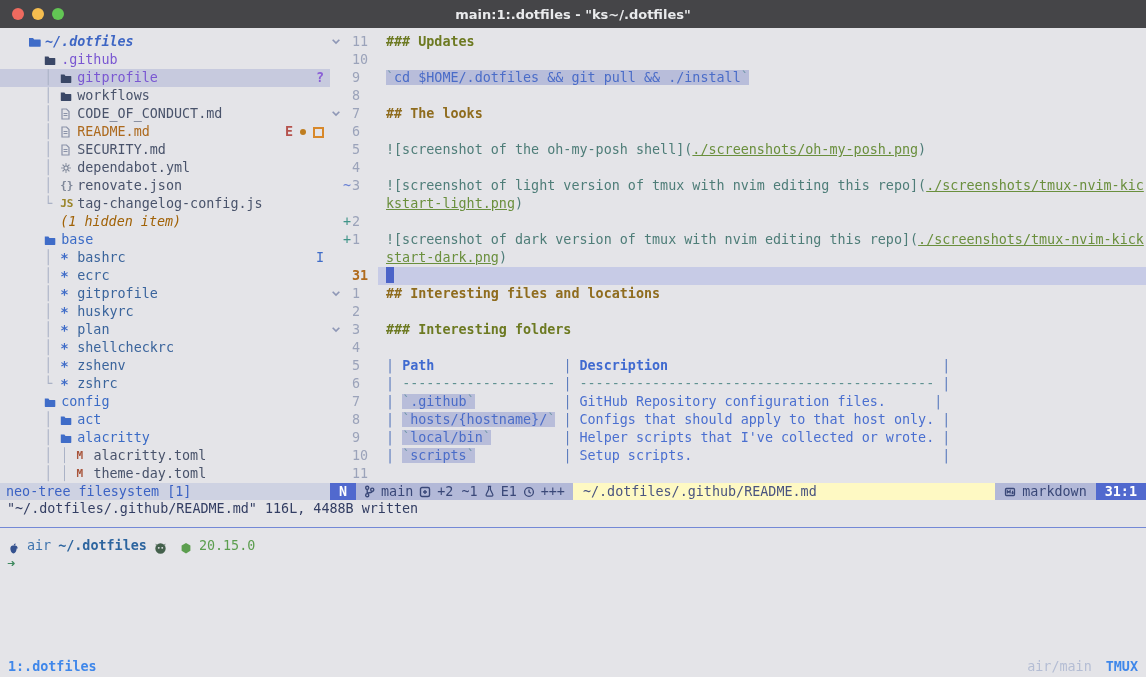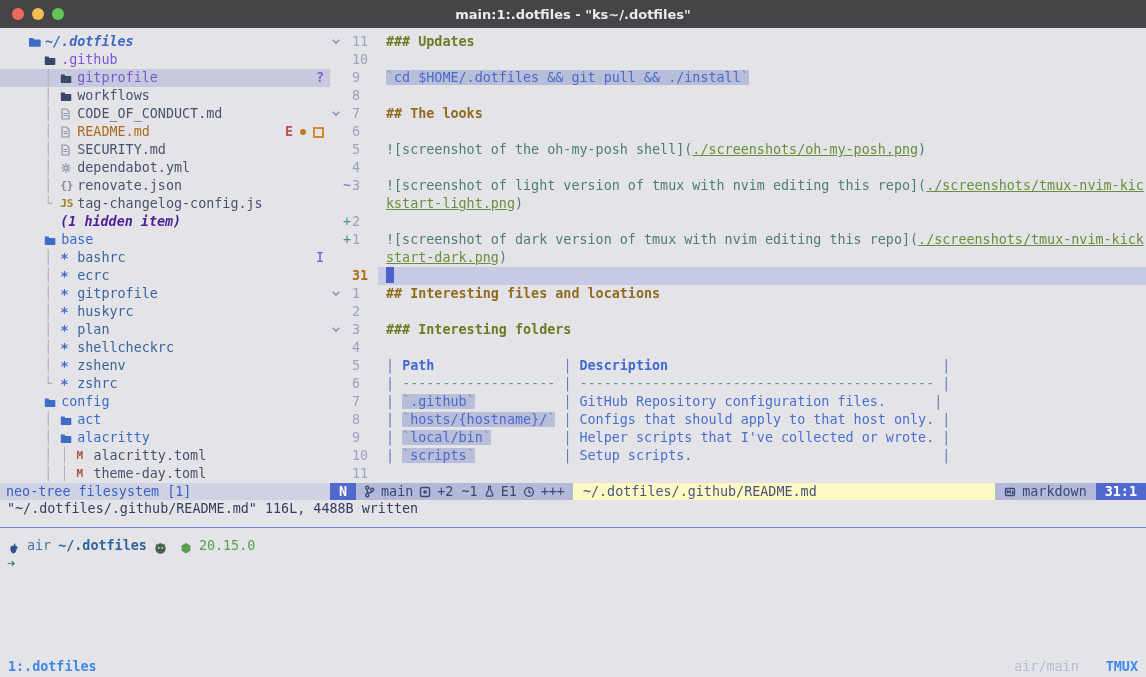--- a/index.html
+++ b/index.html
@@ -20,21 +20,21 @@
   .trow.sel{background:#c7cade;}
   .t-pre{white-space:pre;color:#aab2c6;}
   .t-icon{width:17px;flex:0 0 17px;display:inline-flex;align-items:center;}
   .t-badges{margin-left:auto;padding-right:6px;display:flex;align-items:center;gap:7px;}
   .t-root{color:#3e66c4;font-weight:bold;font-style:italic;}
   .t-purple{color:#7a57d2;}
   .t-normal{color:#49536b;}
   .t-orange{color:#ad6a1e;text-align:center;}
   .t-blue{color:#3b6bc6;}
   .t-steel{color:#3a649c;}
-  .t-hidden{color:#4c1d95;font-style:italic;font-weight:bold;}
+  .t-hidden{color:#a16207;font-style:italic;}
   .b-q{color:#8a5fd6;font-weight:bold;}
   .b-e{color:#b5524d;font-weight:bold;}
   .b-dot{width:6px;height:6px;border-radius:50%;background:#bf7d1f;display:inline-block;}
   .b-sq{width:7px;height:7px;border:2px solid #d8882a;display:inline-block;}
   .b-i{color:#3f6cc8;}
   .txt-ic{font-size:11px;font-weight:bold;}
   .ic{display:inline-block;vertical-align:-2px;}
   
   .editor{position:absolute;top:0;left:330px;width:816px;height:455px;padding-top:5px;box-sizing:border-box;overflow:hidden;}
   .eline{display:flex;height:18px;line-height:18px;}
@@ -72,21 +72,21 @@
   
   .paneborder{position:absolute;top:499px;left:0;width:1146px;height:0;border-top:1px solid #7388d6;}
   .promptline{position:absolute;top:509px;left:0;width:1146px;height:18px;line-height:18px;padding-left:7px;box-sizing:border-box;display:flex;align-items:flex-end;gap:7px;}
   .arrowline{position:absolute;top:527px;left:0;width:1146px;height:18px;line-height:18px;padding-left:7px;box-sizing:border-box;color:#3f8a5f;font-weight:bold;}
   .p-host{color:#3f74ae;}
   .p-cwd{color:#2d659f;font-weight:bold;}
   .p-ver{color:#5c9e4f;}
   
   .tmuxbar{position:absolute;top:620px;left:0;width:1146px;height:18px;line-height:18px;display:flex;padding:0 8px;box-sizing:border-box;margin-top:10px;}
   .tm-left{color:#3f87ea;font-weight:bold;}
-  .tm-right{margin-left:auto;display:flex;gap:27px;}
+  .tm-right{margin-left:auto;display:flex;gap:14px;}
   .tm-session{color:#b4bdd4;}
   .tm-badge{color:#3f87ea;font-weight:bold;}
 </style>
 </head>
 <body>
 
 <div class="screen">
 
   <div class="titlebar">
     <div class="lights">

